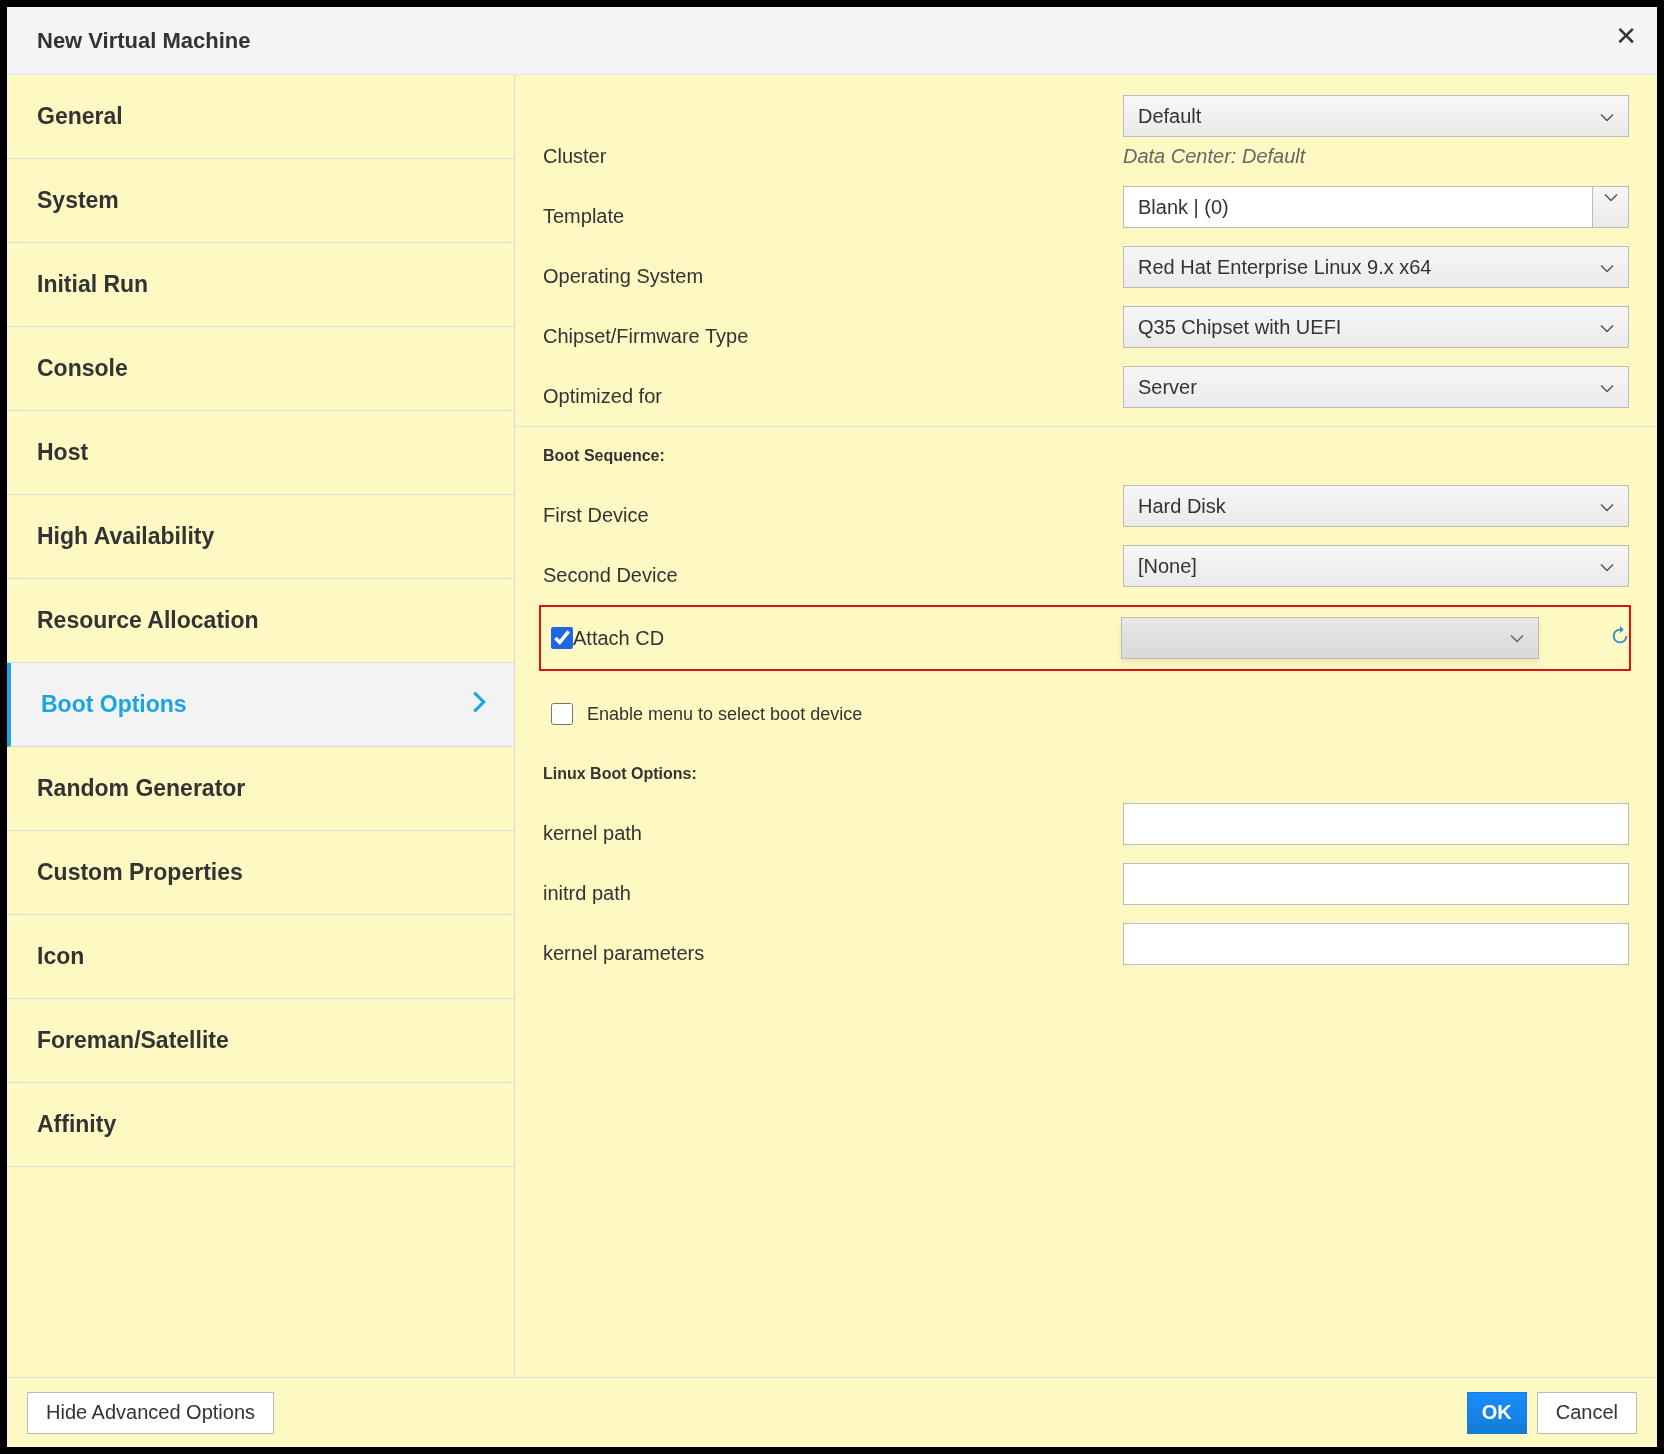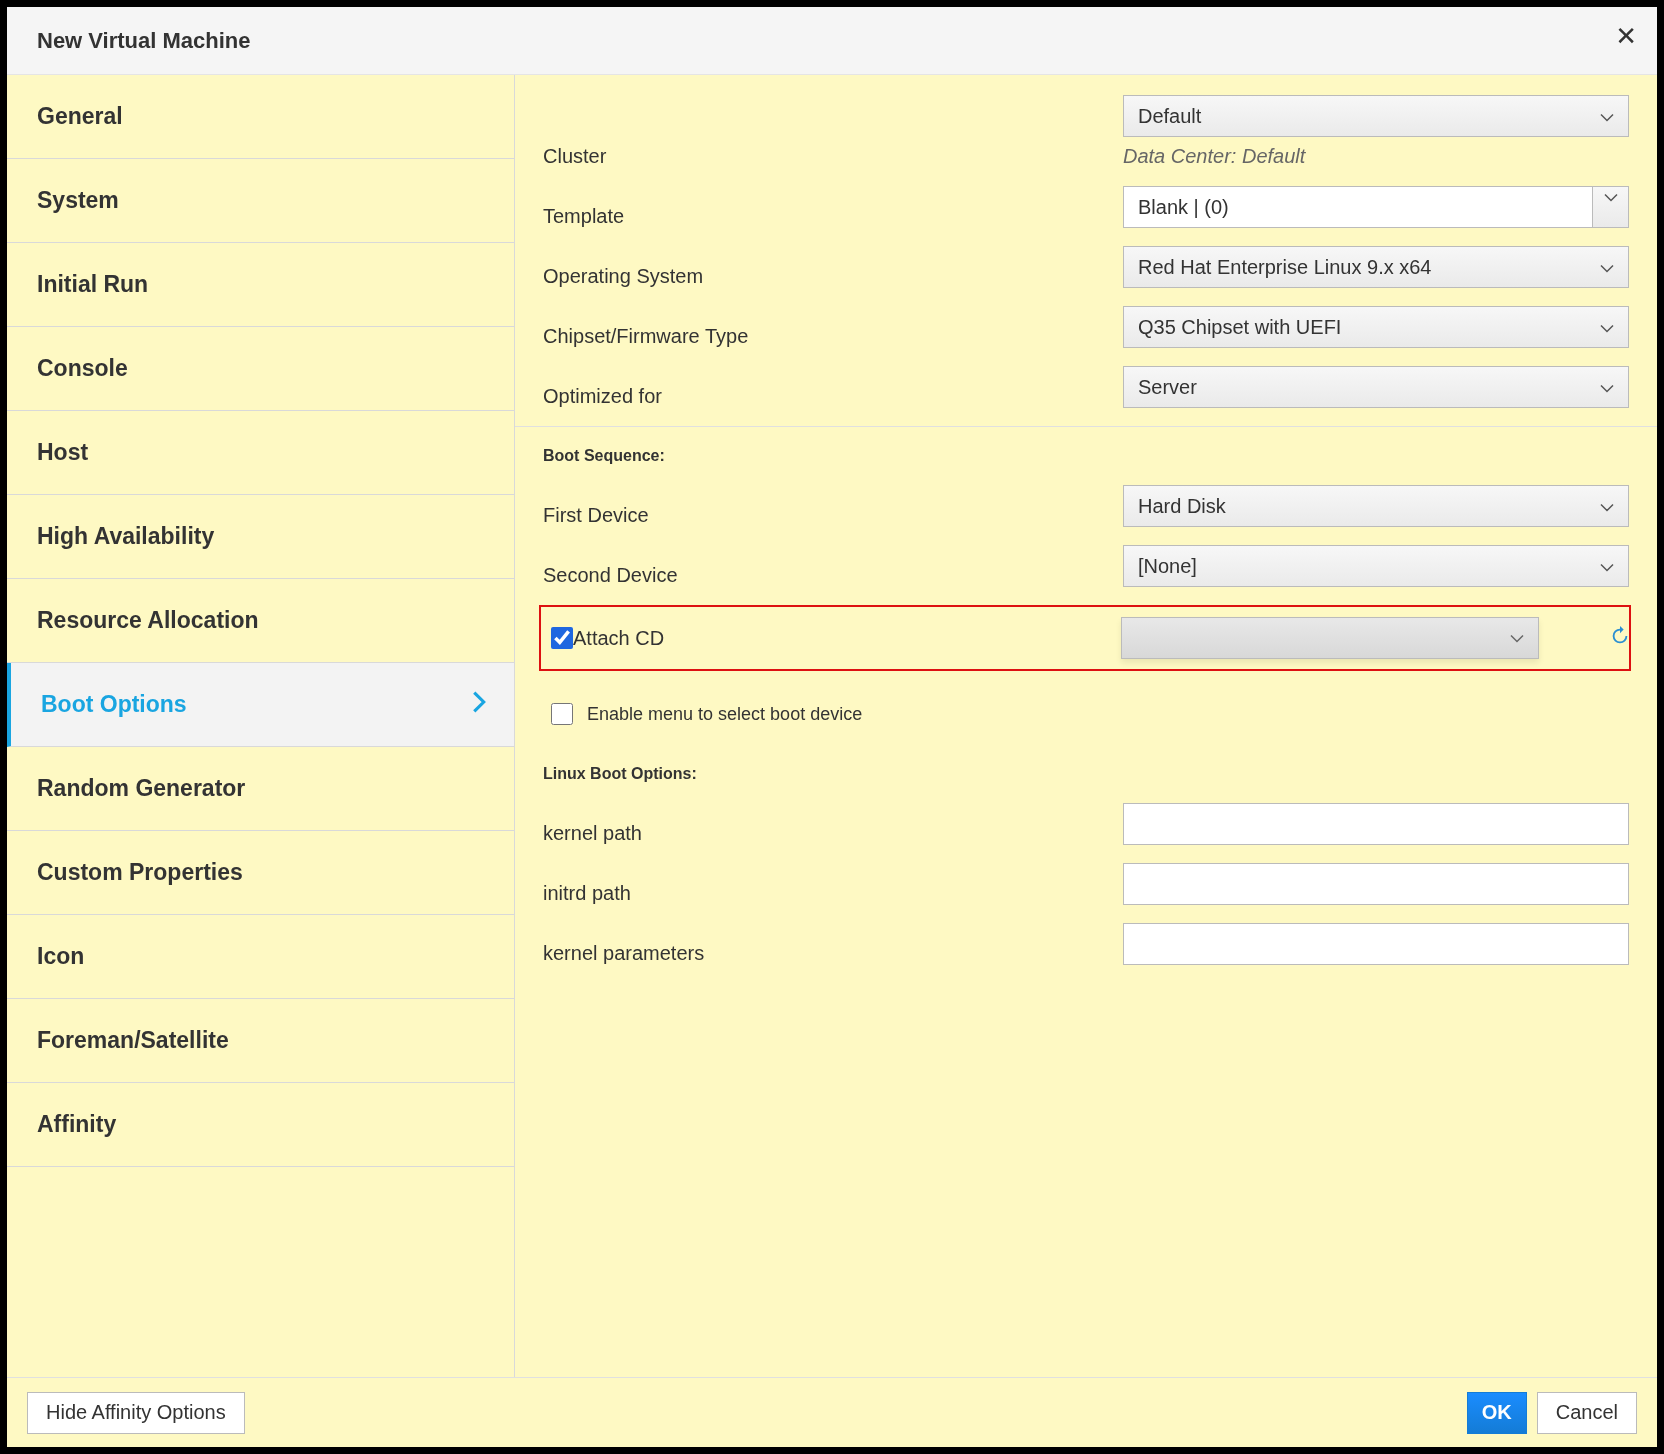--- a/index.html
+++ b/index.html
@@ -427,19 +427,19 @@
         <div class="field-col">
           <input class="text-input" type="text" value="" style="">
         </div>
       </div>
 
     </div>
   </div>
 
   <div class="dialog-footer">
     <div class="footer-left">
-      <button class="btn">Hide Affinity Options</button>
+      <button class="btn">Hide Advanced Options</button>
     </div>
     <button class="btn primary">OK</button>
     <button class="btn">Cancel</button>
   </div>
 
 </div>
 
 </body></html>

